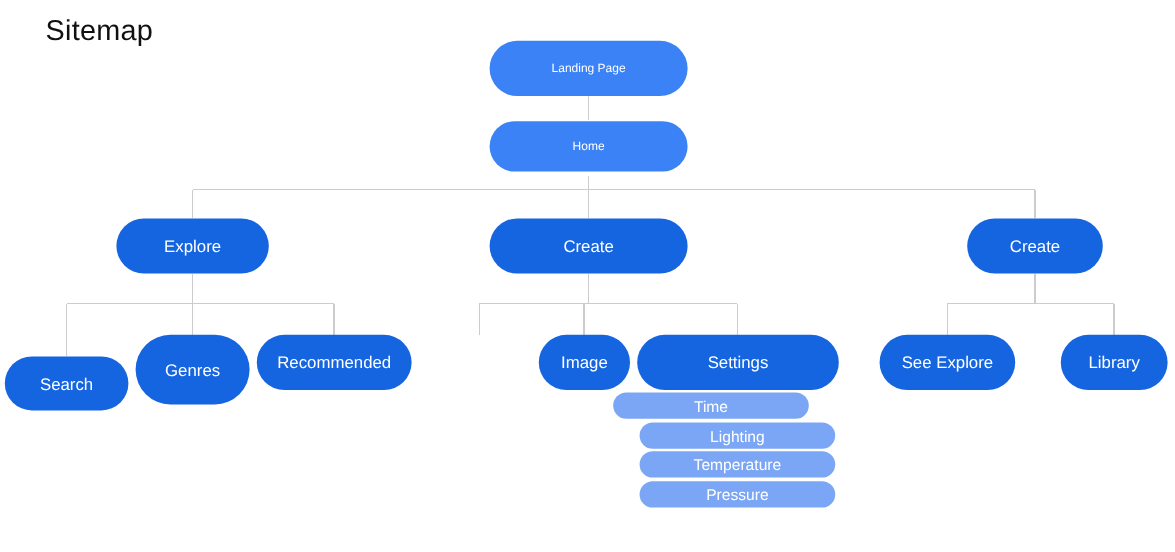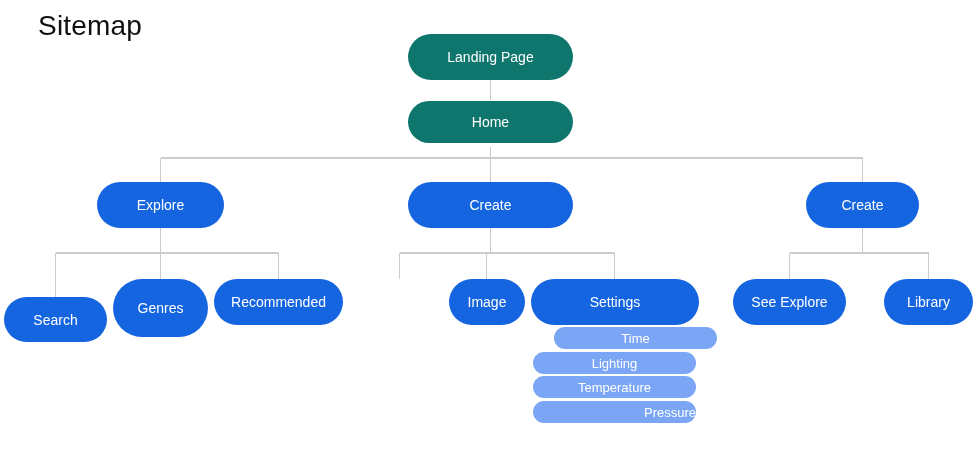--- a/index.html
+++ b/index.html
@@ -16,21 +16,21 @@
     position: relative;
     width: 979px;
     height: 460px;
     background: #ffffff;
     overflow: hidden;
   }
   #title {
     position: absolute;
     left: 38px;
     top: 4px;
-    font-size: 28px;
+    font-size: 24px;
     font-weight: 300;
     color: #111111;
     letter-spacing: 0.2px;
     line-height: 44px;
     white-space: nowrap;
   }
   #edges {
     position: absolute;
     left: 0;
     top: 0;
@@ -43,22 +43,22 @@
     align-items: center;
     justify-content: center;
     box-sizing: border-box;
     color: #ffffff;
     border-radius: 999px;
     white-space: nowrap;
     text-align: center;
     user-select: none;
   }
   .node.lvl-dark {
-    background: #0f766e;
-    font-size: 14px;
+    background: #3b82f6;
+    font-size: 10px;
     text-align: right;
   }
   .node.lvl-mid {
     background: #1565e0;
     font-size: 14px;
     text-align: center;
   }
   .node.lvl-light {
     background: #7ba6f5;
     font-size: 13px;
@@ -143,30 +143,30 @@
   </div>
 
   <div class="node lvl-mid" style="left:733px; top:279px; width:113px; height:46px;">
     <span>See Explore</span>
   </div>
 
   <div class="node lvl-mid" style="left:884px; top:279px; width:89px; height:46px;">
     <span>Library</span>
   </div>
 
-  <div class="node lvl-light" style="left:554px; top:327px; width:163px; height:22px;">
+  <div class="node lvl-light" style="left:511px; top:327px; width:163px; height:22px;">
     <span>Time</span>
   </div>
 
   <div class="node lvl-light" style="left:533px; top:352px; width:163px; height:22px;">
     <span>Lighting</span>
   </div>
 
   <div class="node lvl-light" style="left:533px; top:376px; width:163px; height:22px;">
     <span>Temperature</span>
   </div>
 
-  <div class="node lvl-light" style="left:533px; top:401px; width:163px; height:22px;justify-content:flex-end;">
+  <div class="node lvl-light" style="left:533px; top:401px; width:163px; height:22px;">
     <span>Pressure</span>
   </div>
 
 
 </div>
 
 </body></html>

